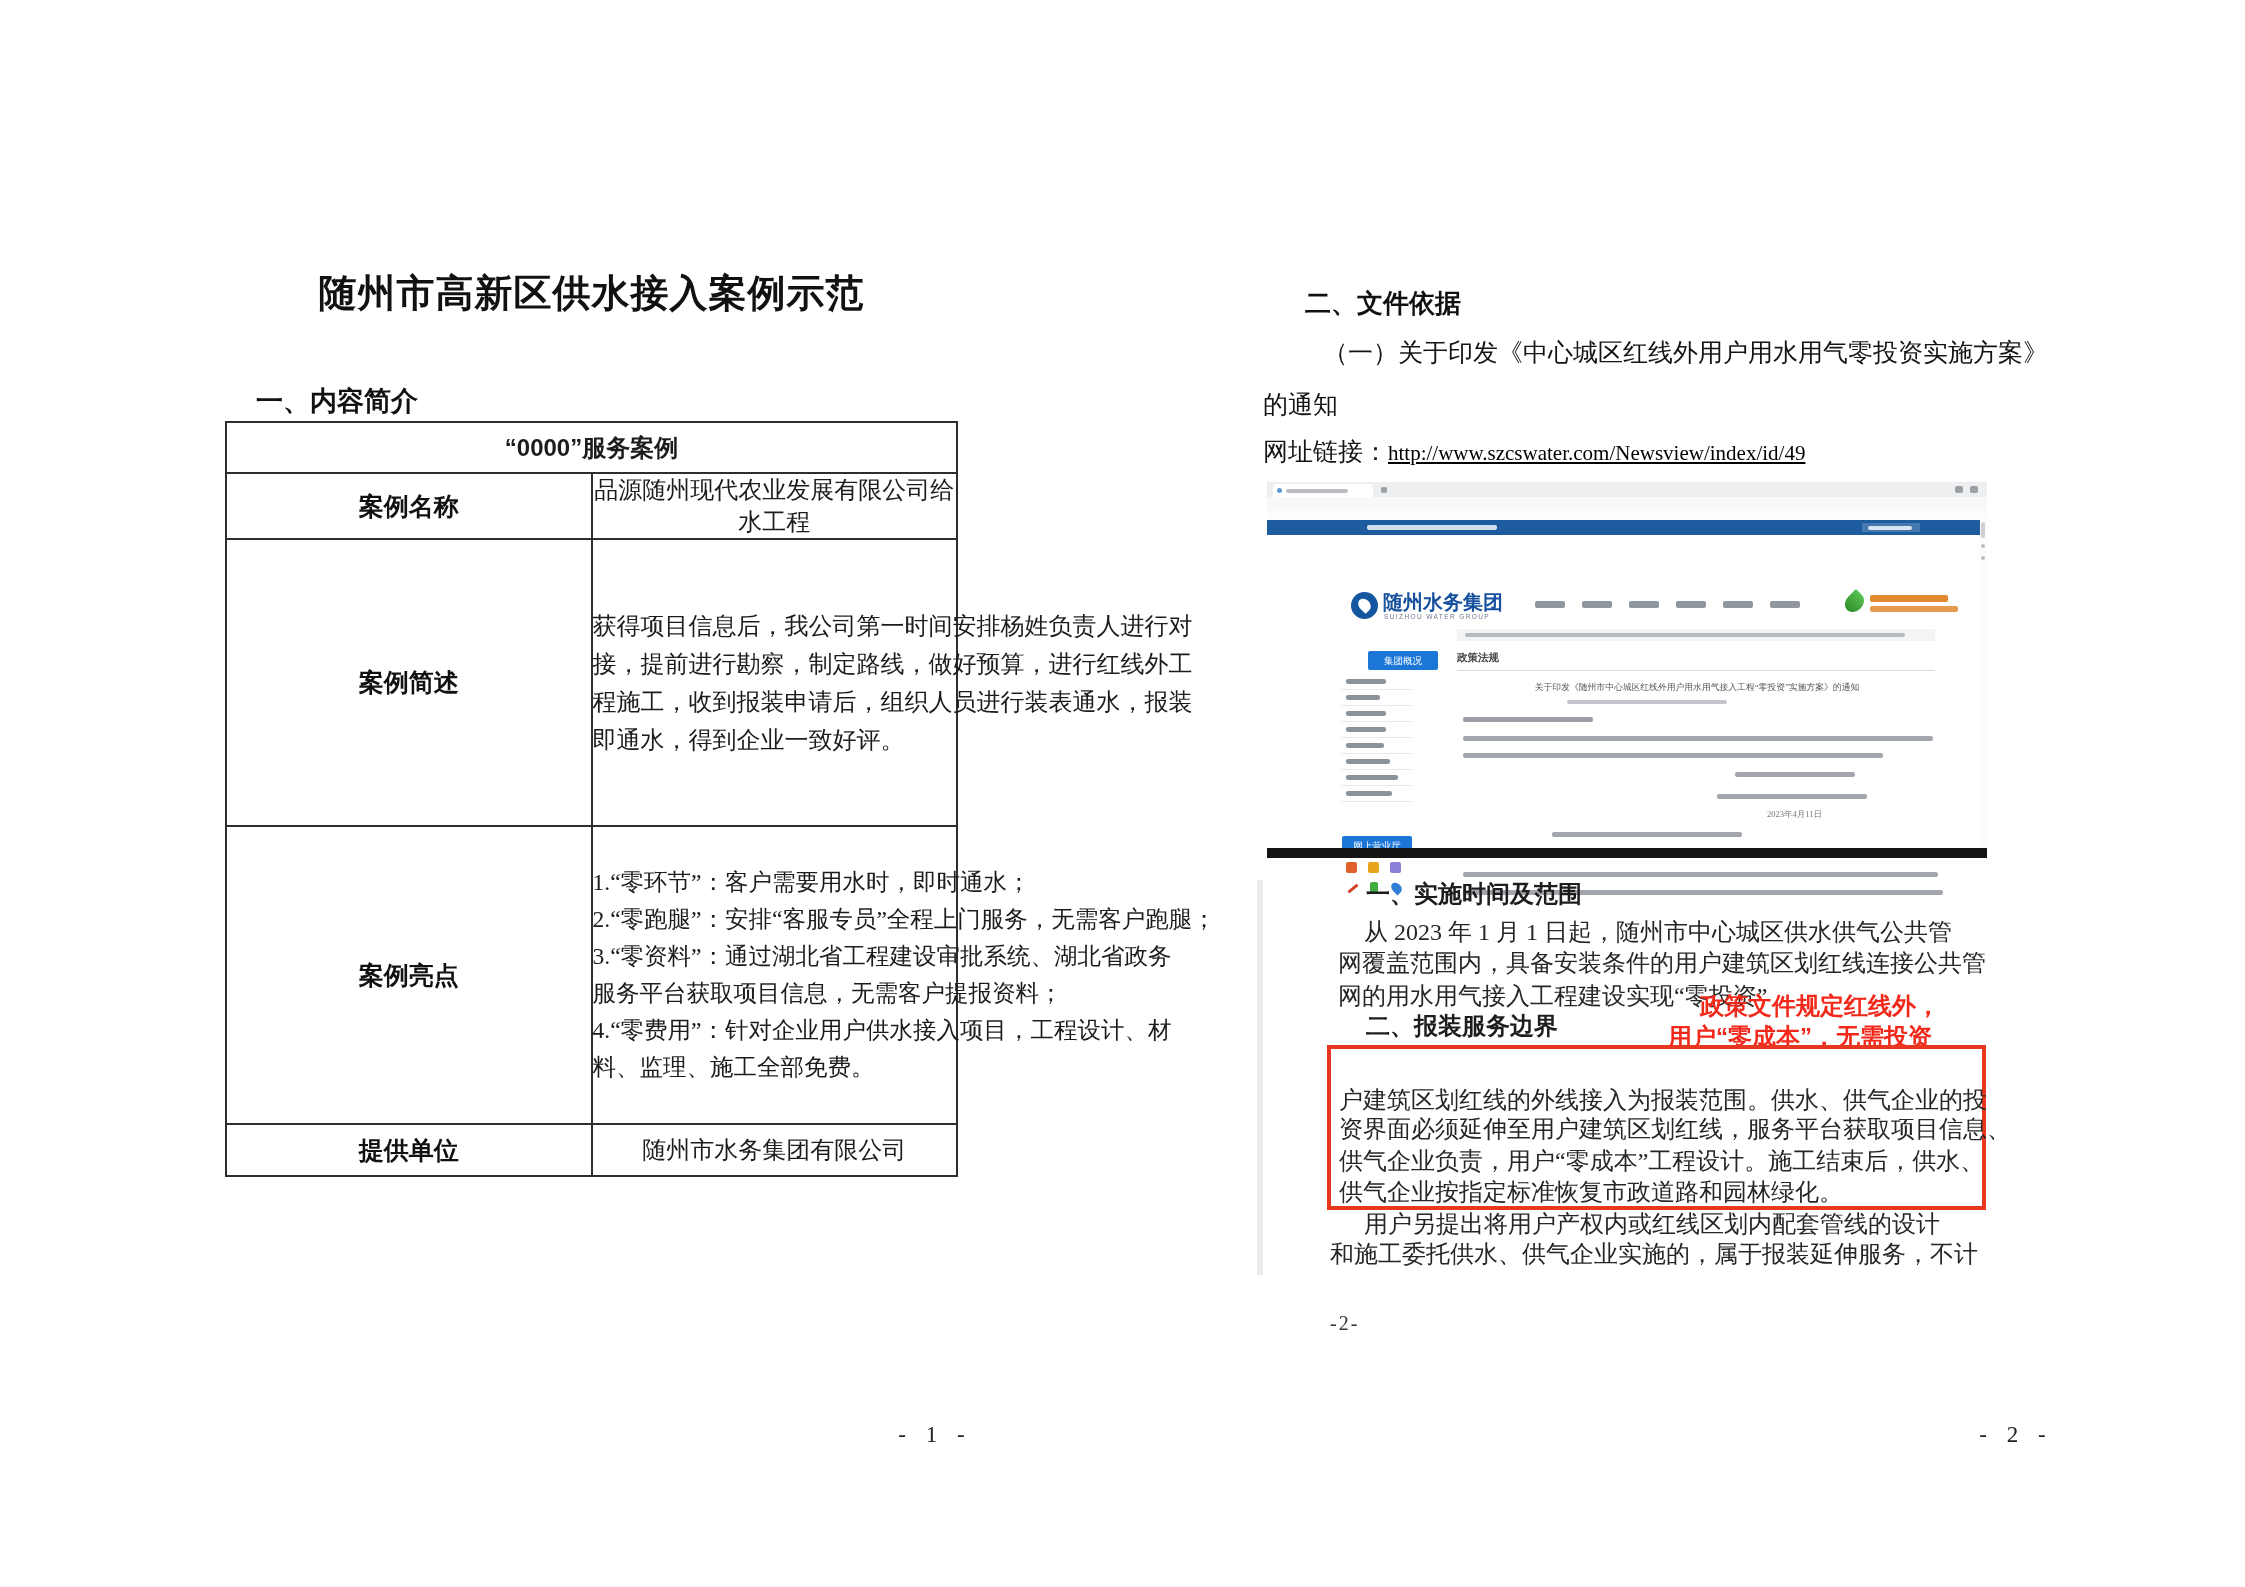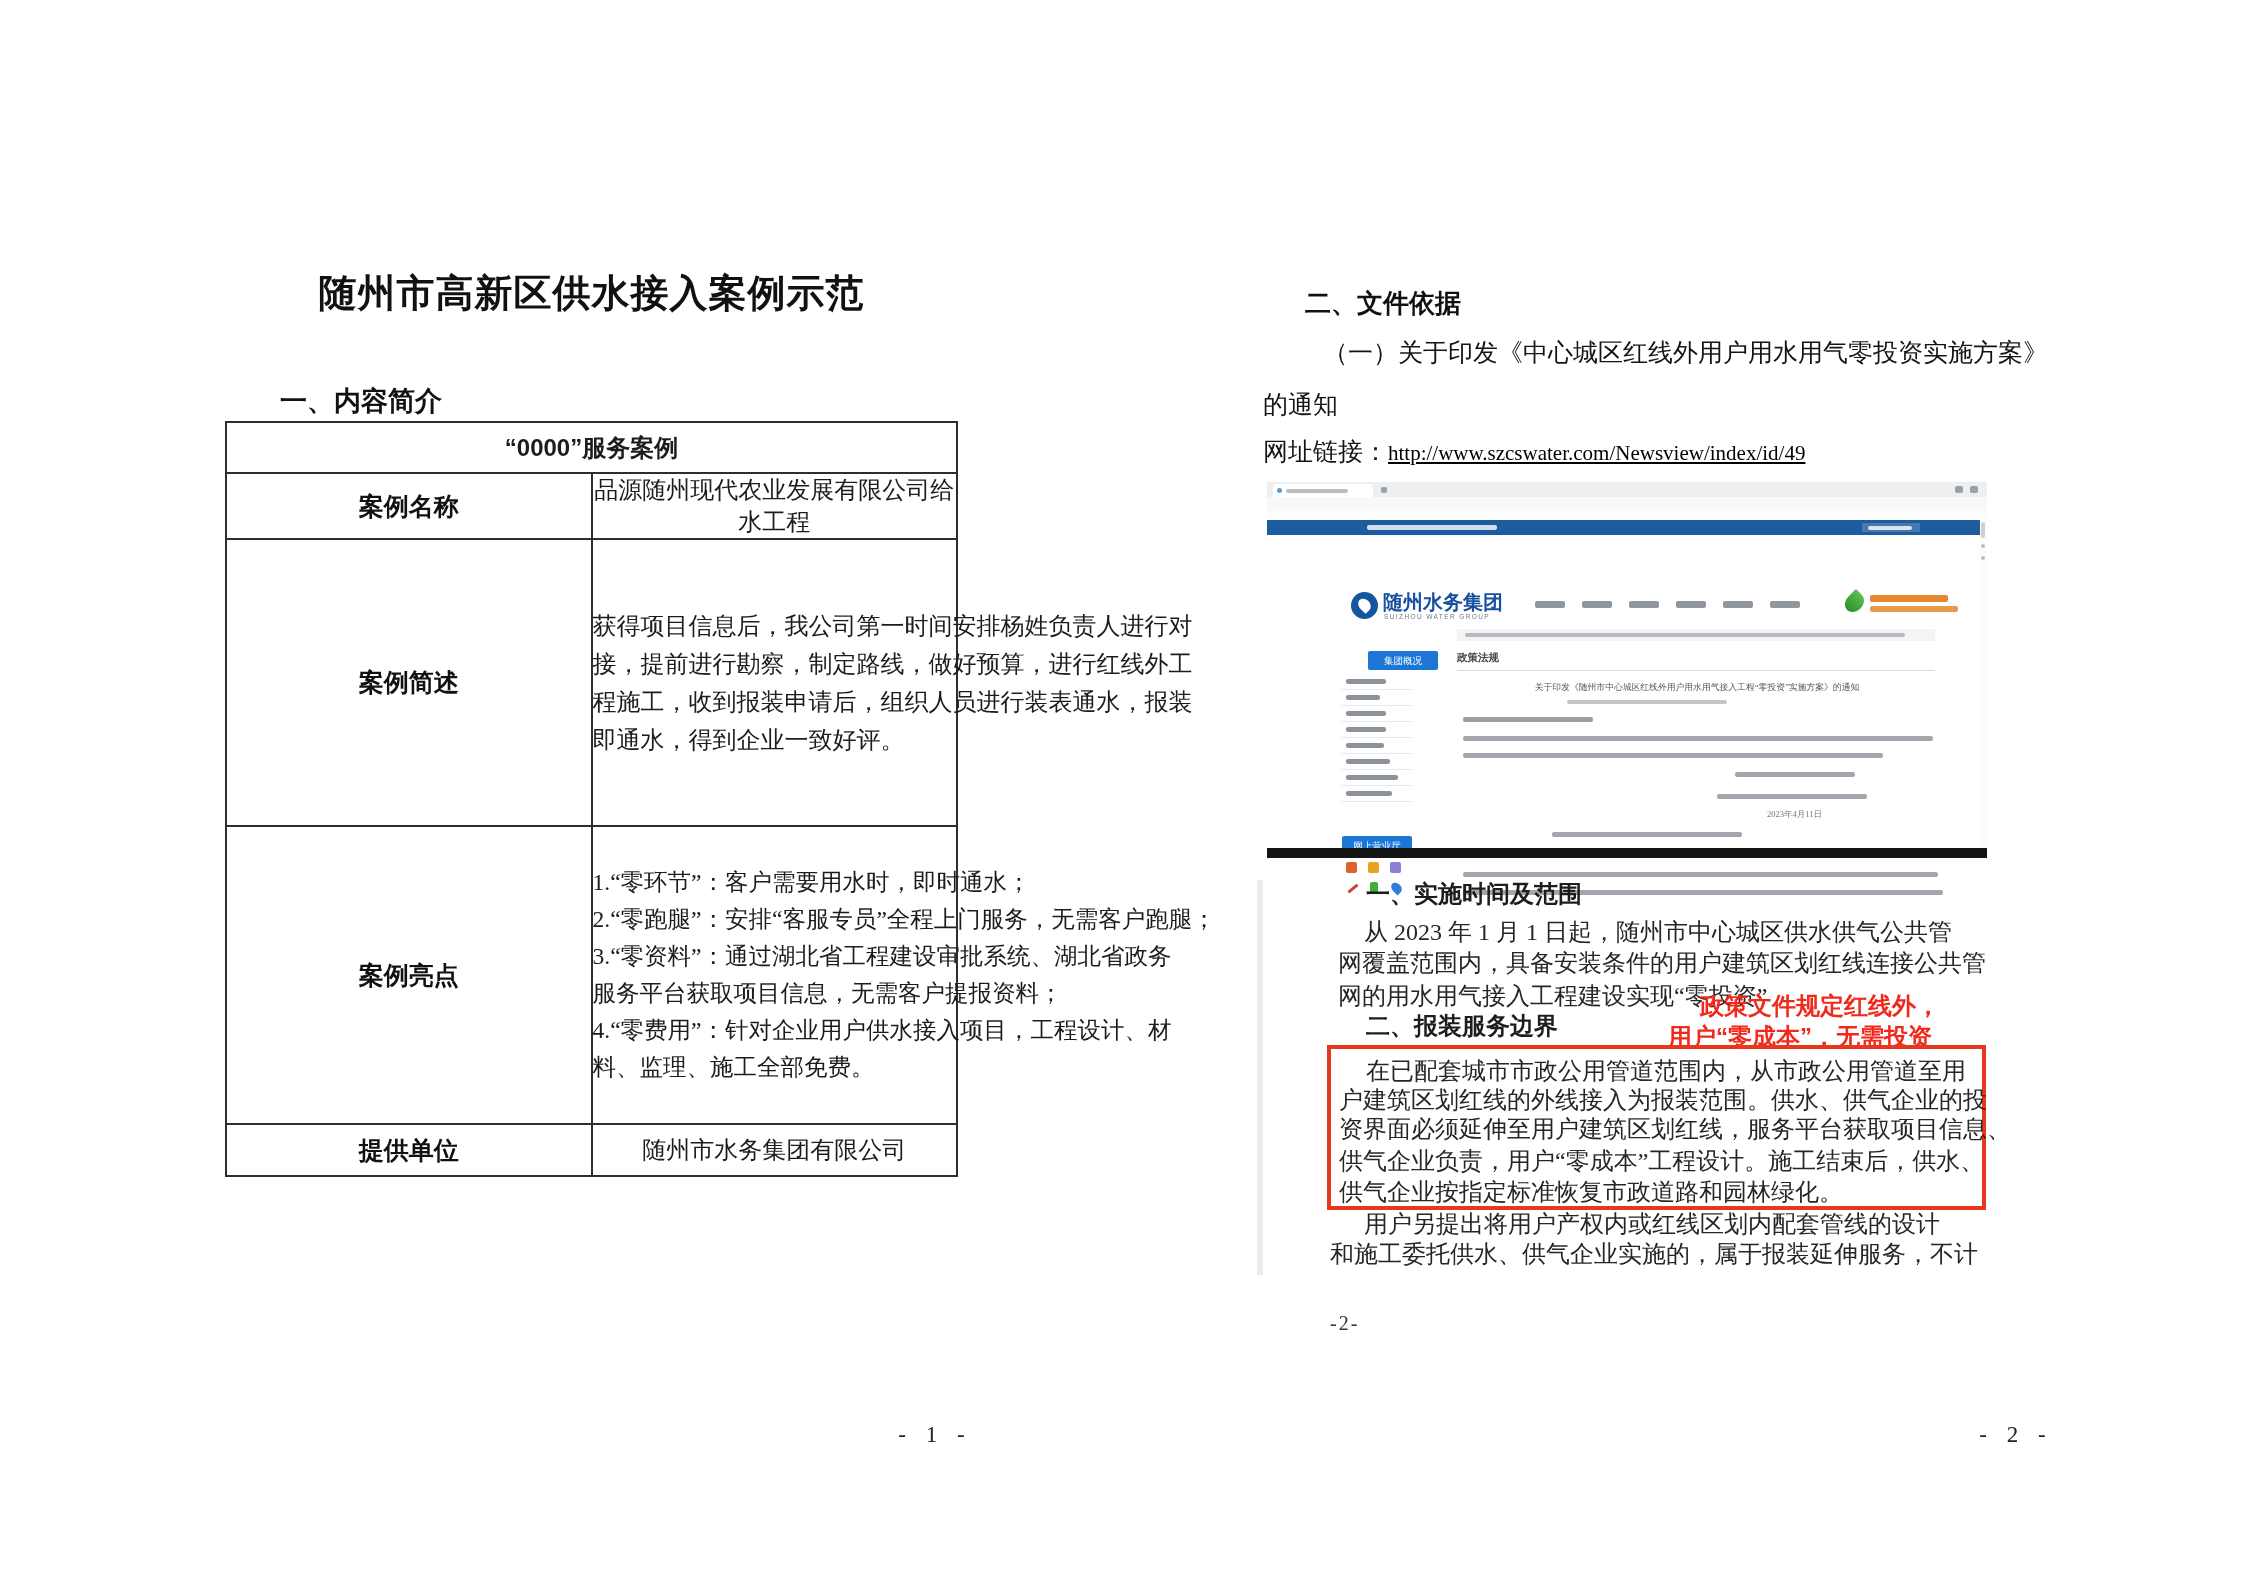--- a/index.html
+++ b/index.html
@@ -78,21 +78,21 @@
              white-space:nowrap;overflow:hidden;filter:blur(0.5px);}
   .art-date{left:500px;top:274px;font-size:8.5px;color:#74787d;filter:blur(0.5px);}
   .dot{border-radius:50%;background:#9aa0a6;}
 </style>
 </head>
 <body>
 
 <div class="canvas">
 
   <div class="abs doc-title sans">随州市高新区供水接入案例示范</div>
-  <div class="abs sec-head sans" style="left:280px;top:383px;">一、内容简介</div>
+  <div class="abs sec-head sans" style="left:256px;top:383px;">一、内容简介</div>
 
   <table class="case-table">
     <tbody>
         <tr class="r-head">
       <td colspan="2">“0000”服务案例</td>
     </tr>
     <tr class="r-name">
       <td class="lbl">案例名称</td>
       <td class="val">品源随州现代农业发展有限公司给水工程</td>
     </tr>
@@ -261,21 +261,20 @@
   <div class="abs ex-head" style="left:1366px;top:878px;">一、实施时间及范围</div>
   <div class="abs ex-line" style="left:1364px;top:916px;">从 2023 年 1 月 1 日起，随州市中心城区供水供气公共管</div>
   <div class="abs ex-line" style="left:1338px;top:947px;">网覆盖范围内，具备安装条件的用户建筑区划红线连接公共管</div>
   <div class="abs ex-line" style="left:1338px;top:980px;">网的用水用气接入工程建设实现“零投资”</div>
   <div class="abs ex-head" style="left:1366px;top:1010px;">二、报装服务边界</div>
 
   <div class="abs note-red" style="left:1700px;top:990px;">政策文件规定红线外，</div>
   <div class="abs note-red" style="left:1668px;top:1021px;">用户“零成本”，无需投资</div>
 
   <div class="abs red-box">
-    <div class="abs ex-line" style="left:35px;top:6px;">在已配套城市市政公用管道范围内，从市政公用管道至用</div>
     <div class="abs ex-line" style="left:8px;top:35px;">户建筑区划红线的外线接入为报装范围。供水、供气企业的投</div>
     <div class="abs ex-line" style="left:8px;top:64px;">资界面必须延伸至用户建筑区划红线，服务平台获取项目信息、</div>
     <div class="abs ex-line" style="left:8px;top:96px;">供气企业负责，用户“零成本”工程设计。施工结束后，供水、</div>
     <div class="abs ex-line" style="left:8px;top:127px;">供气企业按指定标准恢复市政道路和园林绿化。</div>
   </div>
 
   <div class="abs ex-line" style="left:1364px;top:1208px;">用户另提出将用户产权内或红线区划内配套管线的设计</div>
   <div class="abs ex-line" style="left:1330px;top:1238px;">和施工委托供水、供气企业实施的，属于报装延伸服务，不计</div>
 
   <div class="abs inner-num" style="left:1330px;top:1312px;">-2-</div>

